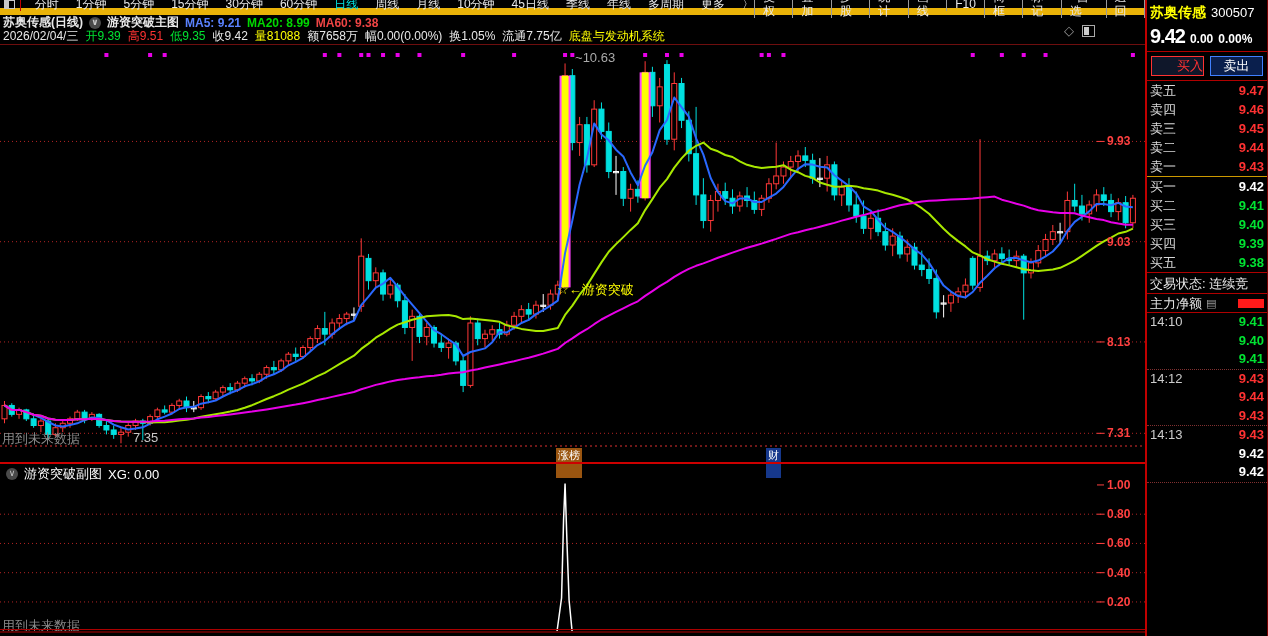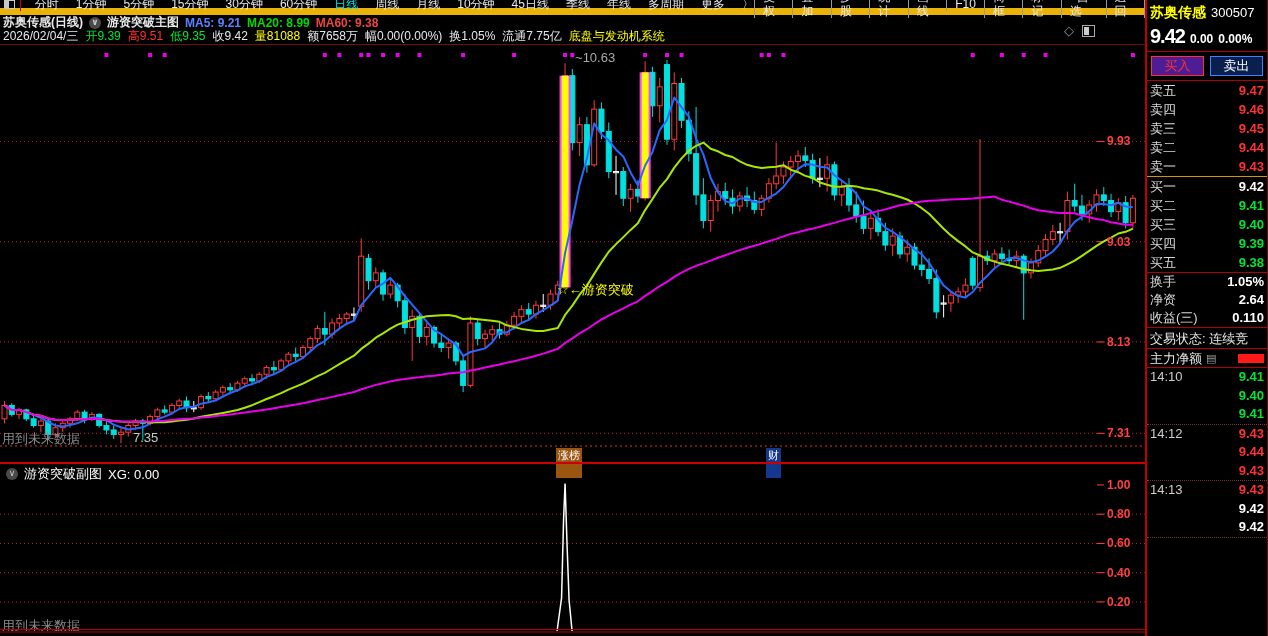--- a/index.html
+++ b/index.html
@@ -52,21 +52,21 @@
            border-right:1px solid #7a0000; font-size:13px; }
   .p-sect { border-bottom:1px solid #b00000; }
   #p-name { display:flex; align-items:baseline; gap:5px; padding:4px 2px 0 3px; }
   #p-name .nm { color:#ffff00; font-size:14px; font-weight:bold; }
   #p-name .cd { color:#fff; font-size:13px; }
   #p-price-row { display:flex; align-items:baseline; gap:5px; padding:3px 2px 3px 3px; }
   #p-price { color:#fff; font-size:20px; font-weight:bold; letter-spacing:-1px; }
   #p-chg,#p-chgp { color:#fff; font-size:12px; font-weight:bold; }
   #p-buttons { display:flex; justify-content:space-between; padding:4px 4px; }
   .btn { width:53px; height:20px; font-size:13px; text-align:center; line-height:18px; }
-  #btn-buy { border:1px solid #ff3232; color:#ff3232; background:#4c1d95; }
+  #btn-buy { border:1px solid #ff3232; color:#ff3232; background:#0f172a;text-align:right; }
   #btn-sell { border:1px solid #4080ff; color:#fff; background:#0a1f4d; }
   .book-row,.stat-row { display:flex; justify-content:space-between; height:19px; line-height:19px; padding:0 3px; }
   .book-row .lb,.stat-row .lb { color:#d8d8d8; }
   .val { font-weight:bold; }
   #bids { border-top:1px solid #cc9900; }
   .stat-row2 { height:18px; line-height:18px; }
   #p-status { height:21px; line-height:21px; color:#e8e8e8; padding:0 3px; white-space:nowrap; overflow:hidden; }
   #p-flow { height:19px; line-height:19px; display:flex; align-items:center; gap:4px; padding:0 3px; }
   #p-flow .fl { color:#e8e8e8; }
   #flow-ic { color:#999; font-size:11px; }
@@ -598,34 +598,20 @@
           <div class="book-row">
             <span class="lb">买四</span>
             <span class="val" style="color: rgb(0, 228, 50);">9.39</span>
           </div>
           <div class="book-row">
             <span class="lb">买五</span>
             <span class="val" style="color: rgb(0, 228, 50);">9.38</span>
           </div>
         </div>
     </div>
-    <div class="p-sect" id="p-stats2">
-        <div class="stat-row stat-row2">
-          <span class="lb">换手</span>
-          <span class="val" style="color: rgb(255, 255, 255);">1.05%</span>
-        </div>
-        <div class="stat-row stat-row2">
-          <span class="lb">净资</span>
-          <span class="val" style="color: rgb(255, 255, 255);">2.64</span>
-        </div>
-        <div class="stat-row stat-row2">
-          <span class="lb">收益(三)</span>
-          <span class="val" style="color: rgb(255, 255, 255);">0.110</span>
-        </div>
-      </div>
     <div class="p-sect" id="p-status">交易状态: 连续竞</div>
     <div class="p-sect" id="p-flow">
       <span class="fl">主力净额</span>
       <span id="flow-ic">▤</span>
       <span id="flow-bar"></span>
     </div>
     <div id="p-ticks">
         <div class="tick-group">
           <div class="tick-row">
             <span class="tick-time">14:10</span>

